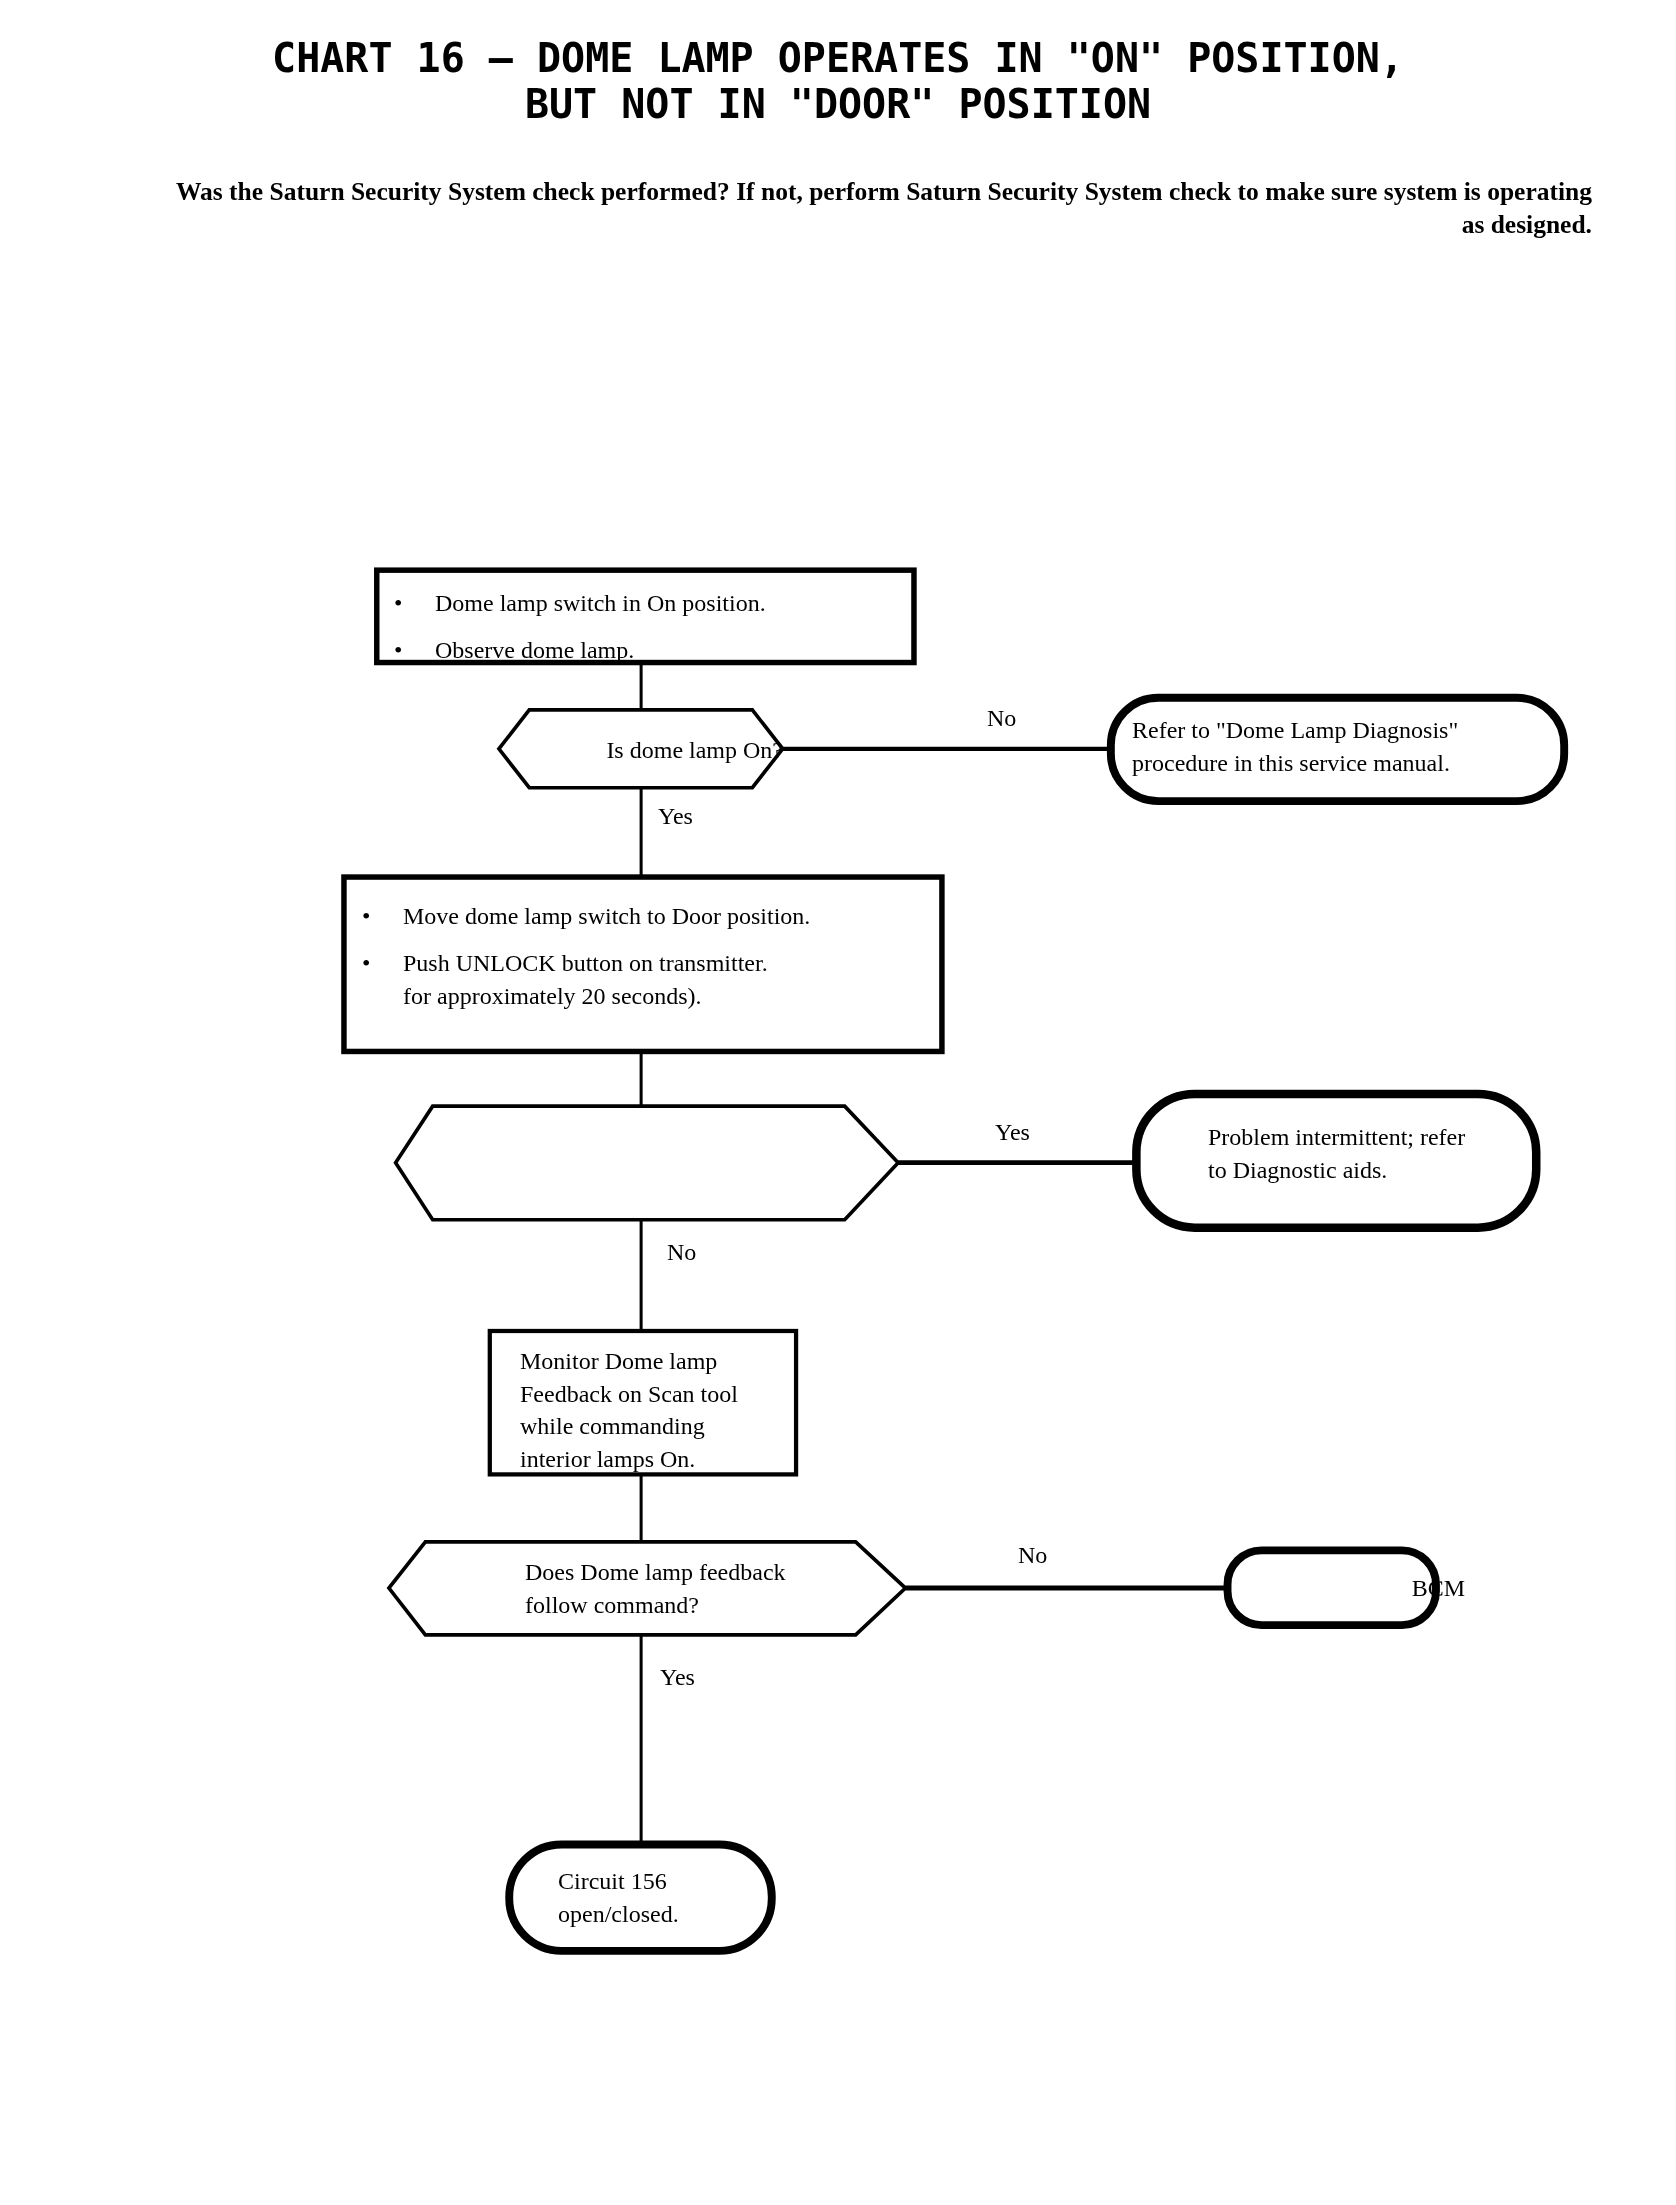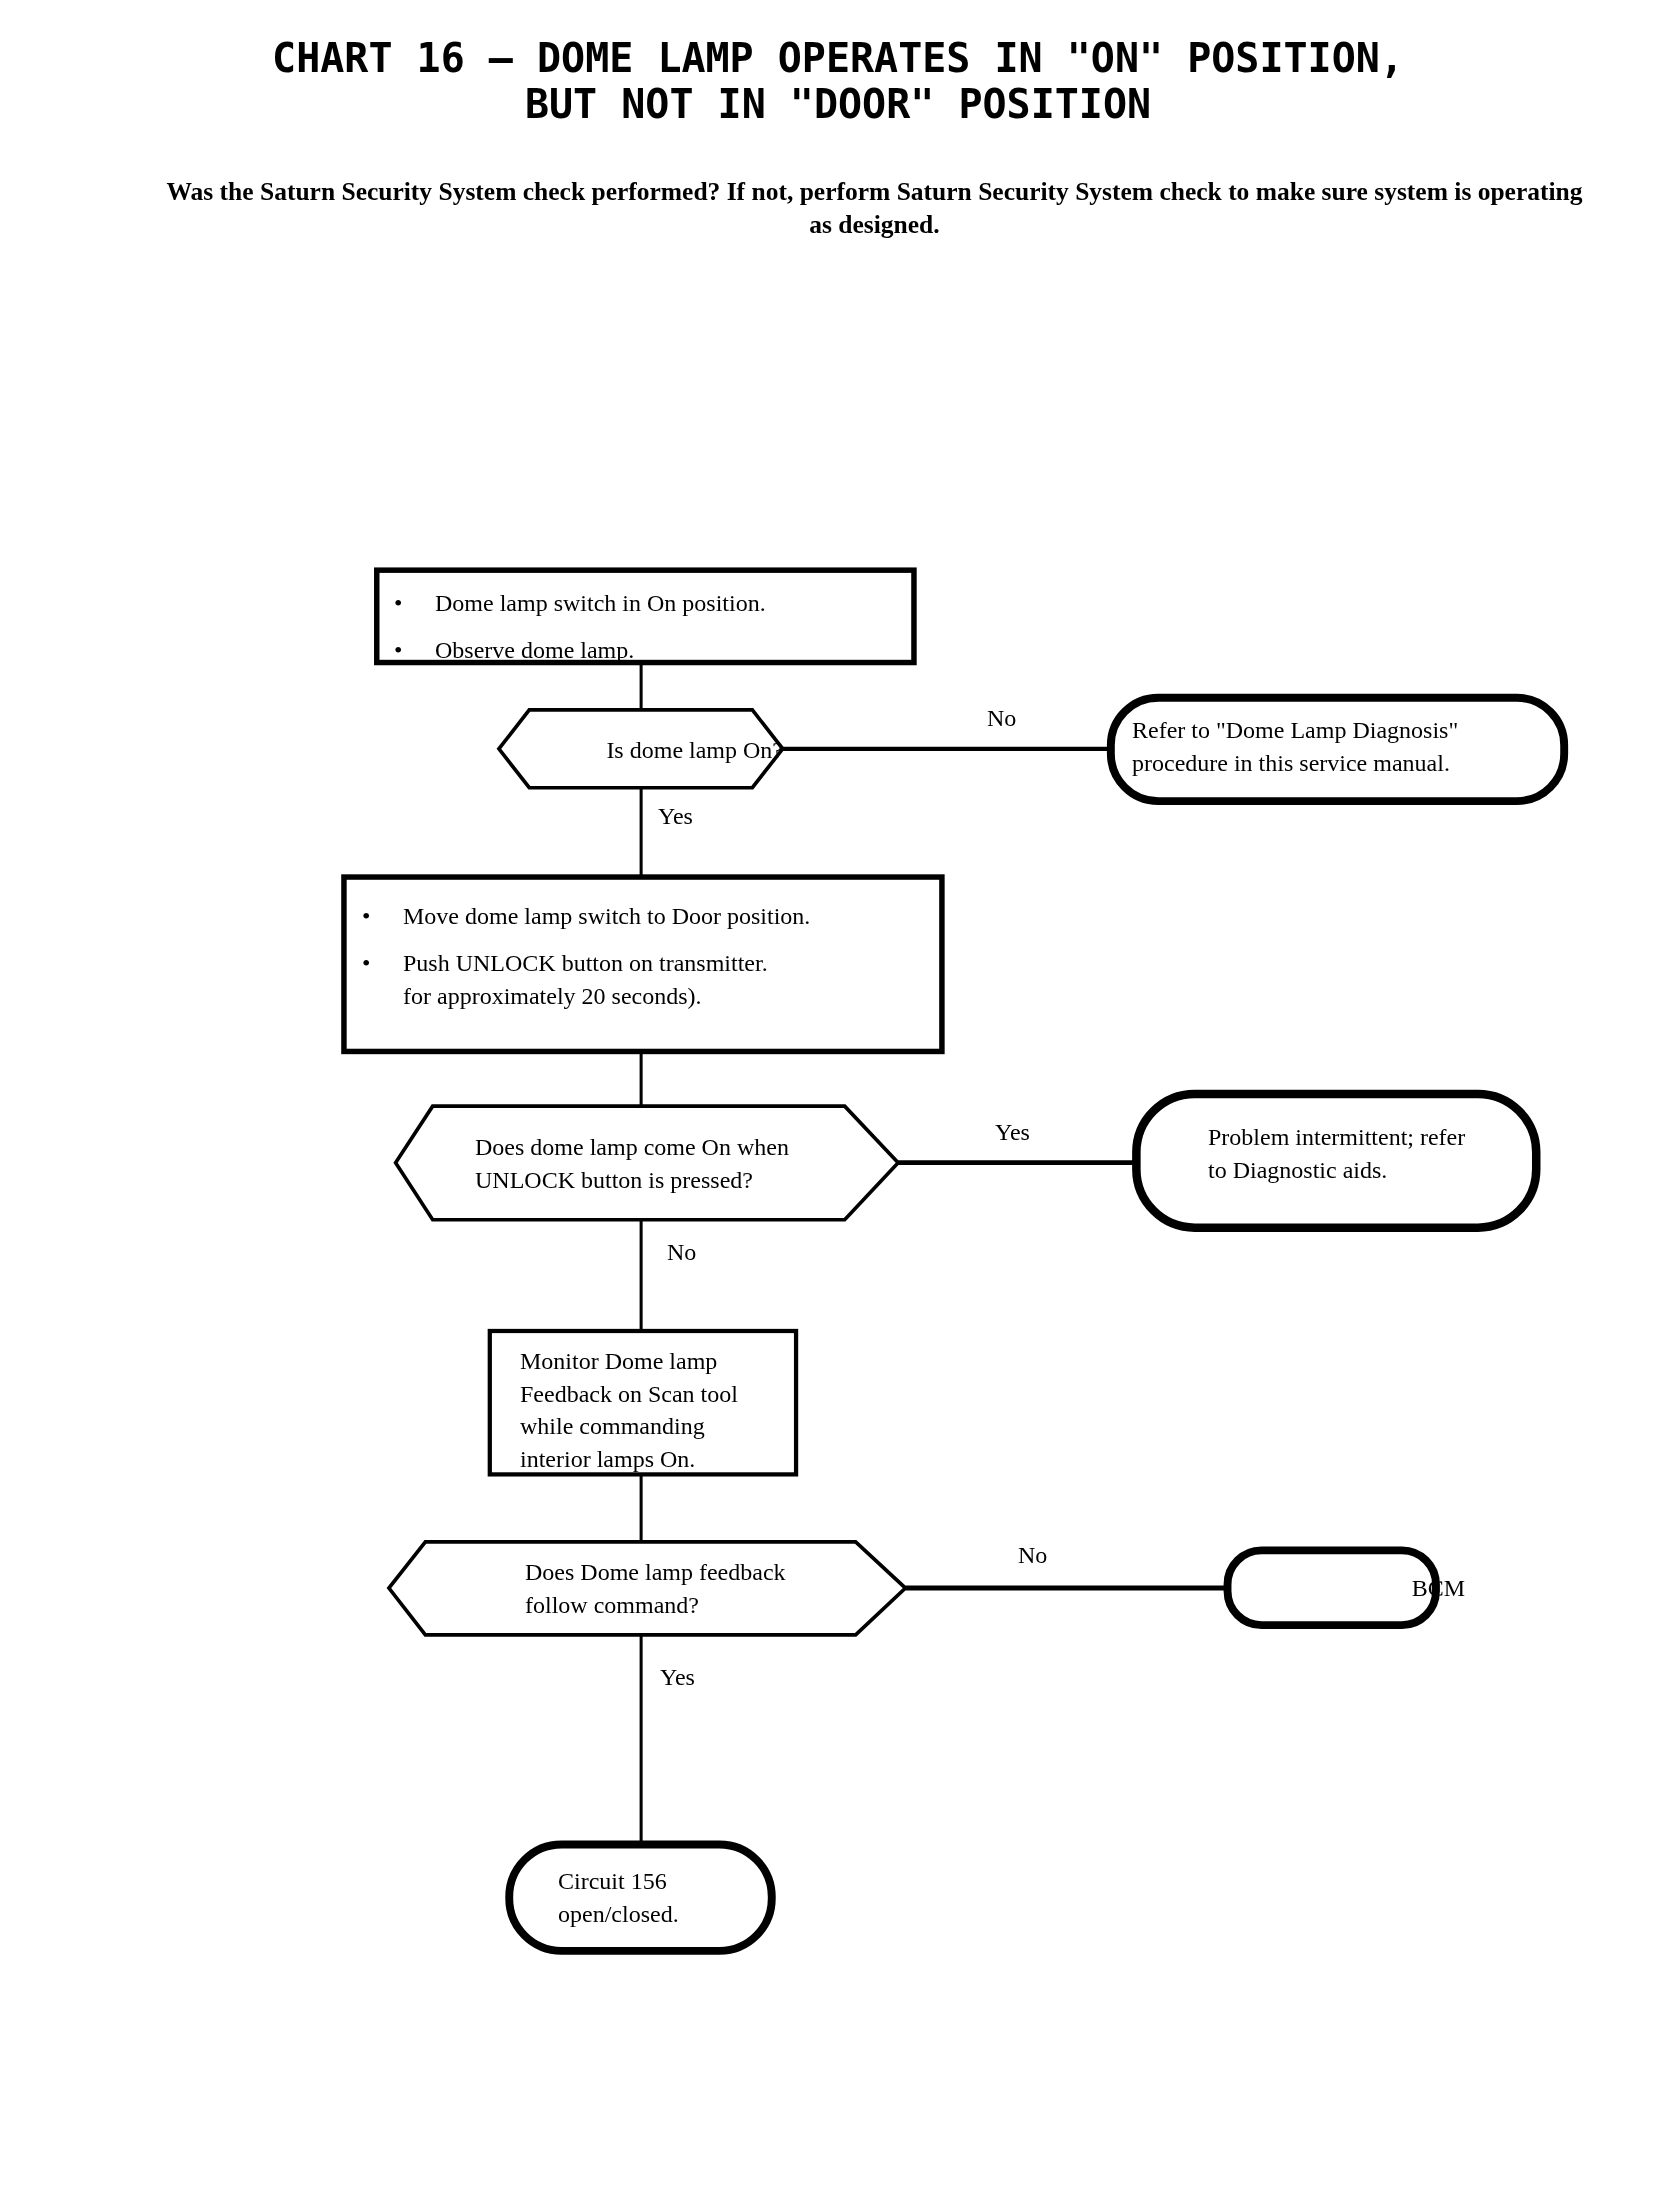--- a/index.html
+++ b/index.html
@@ -42,21 +42,21 @@
 
   .chart-subtitle {
     position: absolute;
     left: 157px;
     top: 176px;
     width: 1435px;
     font-family: "Liberation Serif", "DejaVu Serif", serif;
     font-weight: bold;
     font-size: 25.5px;
     line-height: 1.28;
-    text-align: center;
+    text-align: right;
   }
 
   
   #flow {
     position: absolute;
     left: 0;
     top: 0;
     width: 1676px;
     height: 2205px;
   }
@@ -184,24 +184,20 @@
         <span class="bullet-line">Move dome lamp switch to Door position.</span>
       </li>
       <li>
         <span class="bullet-dot">•</span>
         <span class="bullet-line">Push UNLOCK button on transmitter.</span>
         <span class="bullet-line">for approximately 20 seconds).</span>
       </li>
     </ul>
   </div>
 
-  <div class="node-text" style="left:475px; top:1131px; width:425px;">
-    <span class="bullet-line">Does dome lamp come On when</span>
-    <span class="bullet-line">UNLOCK button is pressed?</span>
-  </div>
 
   <div class="edge-label" style="left:995px; top:1120px;">Yes</div>
 
   <div class="node-text" style="left:1208px; top:1121px; width:316px;">
     <span class="bullet-line">Problem intermittent; refer</span>
     <span class="bullet-line">to Diagnostic aids.</span>
   </div>
 
   <div class="edge-label" style="left:667px; top:1240px;">No</div>
 

